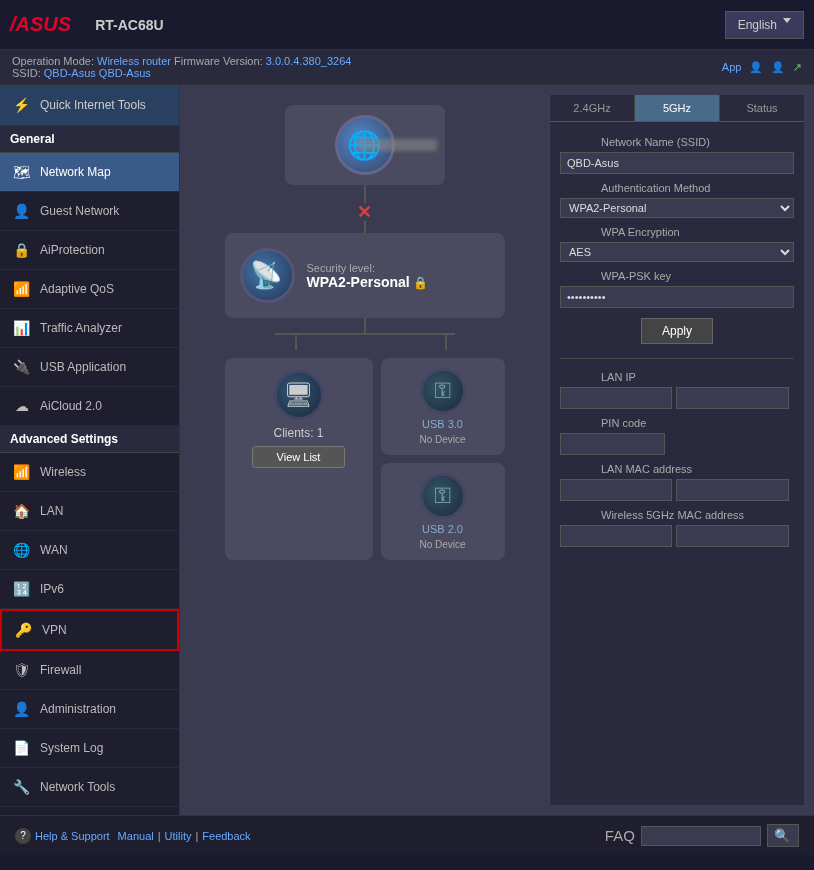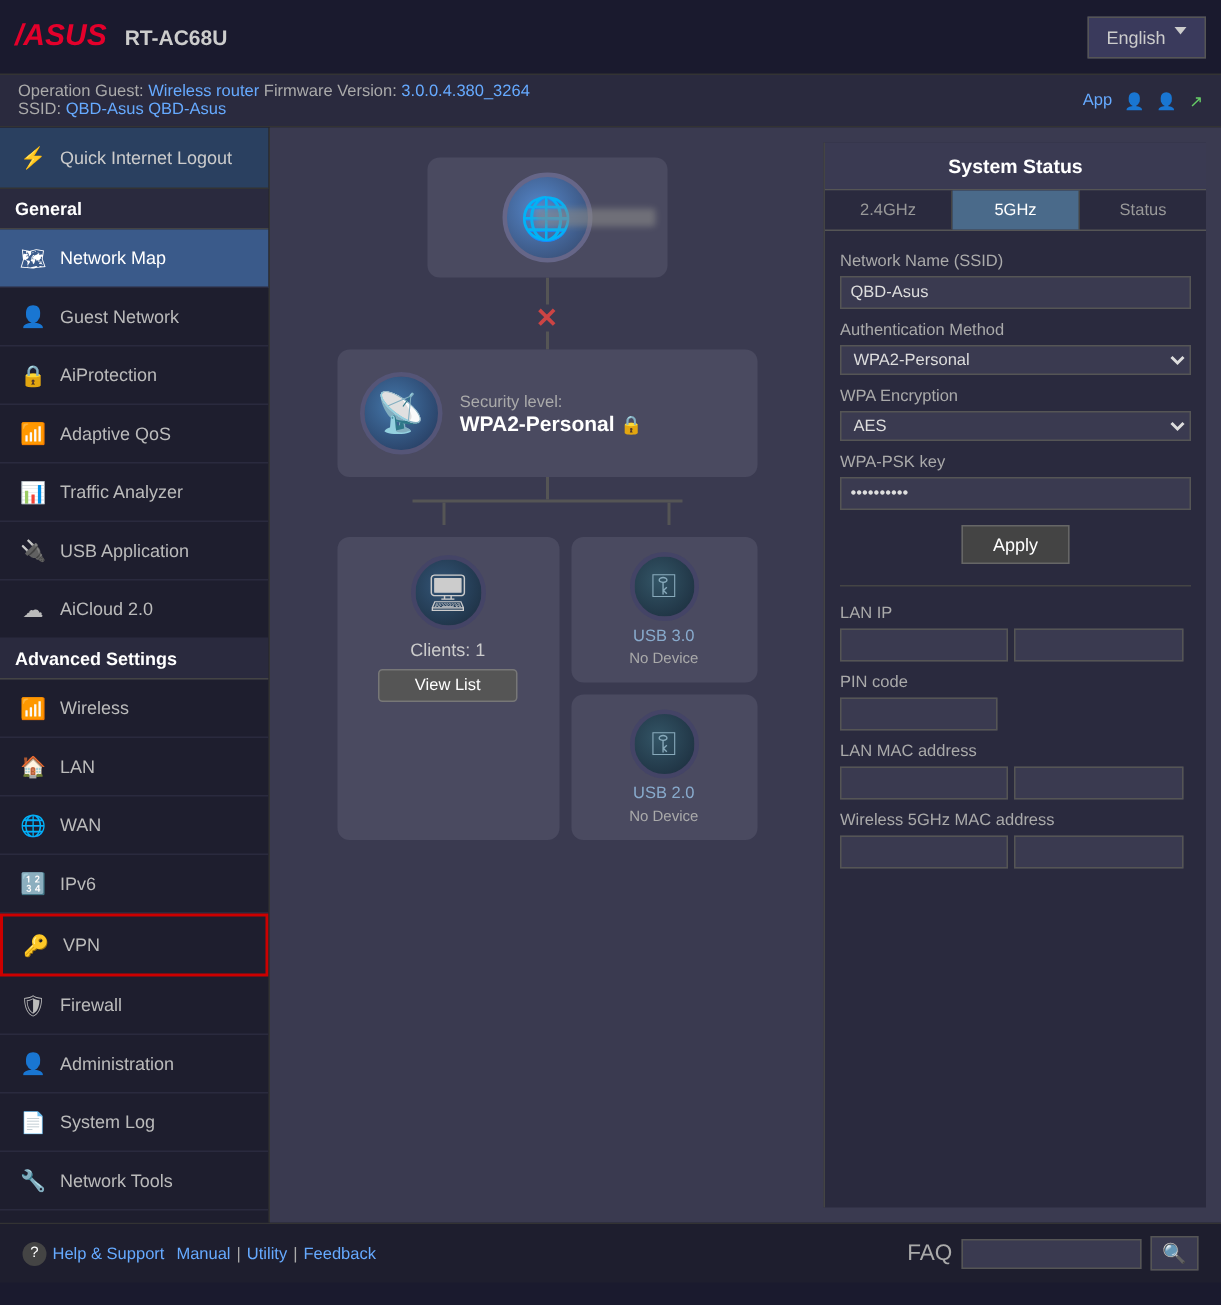--- a/index.html
+++ b/index.html
@@ -18,21 +18,21 @@
       display: flex;
       align-items: center;
       background: #1a1a2e;
       height: 50px;
       padding: 0 10px;
       border-bottom: 1px solid #333;
     }
     .logo-area {
       display: flex;
       align-items: center;
-      gap: 12px;
+      gap: 24px;
       margin-right: 20px;
     }
     .asus-logo {
       color: #e4002b;
       font-weight: bold;
       font-size: 20px;
       font-style: italic;
     }
     .model-name {
       color: #ccc;
@@ -347,20 +347,21 @@
       padding: 10px;
       display: flex;
       flex-direction: column;
       gap: 4px;
       flex: 1;
     }
     .field-label {
       color: #aaa;
       font-size: 11px;
       margin-top: 4px;
+      margin-left: 41px;
     }
     .field-input {
       background: #3a3a50;
       border: 1px solid #555;
       color: #ddd;
       padding: 3px 6px;
       font-size: 11px;
       width: 100%;
       height: 22px;
     }
@@ -454,21 +455,21 @@
   <div class="lang-select">
     <button class="lang-btn">
       <span>English</span>
       <span class="dropdown-arrow"></span>
     </button>
   </div>
 </div>
 
 <div class="info-bar">
   <div>
-    <span>Operation Guest:</span>
+    <span>Operation Mode:</span>
     <a>Wireless router</a>
     <span> Firmware Version: </span>
     <a>3.0.0.4.380_3264</a>
     <br>
     <span>SSID:</span>
     <a> QBD-Asus</a>
     <a> QBD-Asus</a>
   </div>
   <div class="info-bar-icons">
     <a>App</a>
@@ -477,21 +478,21 @@
     <span>↗</span>
   </div>
 </div>
 
 <div class="main-layout">
 
   <div class="sidebar">
 
     <div class="sidebar-item-quick">
       <span class="sidebar-icon">⚡</span>
-      <span>Quick Internet Logout</span>
+      <span>Quick Internet Tools</span>
     </div>
 
     <div class="sidebar-section-label">General</div>
 
     <div class="sidebar-item active">
       <span class="sidebar-icon">🗺</span>
       <span>Network Map</span>
     </div>
     <div class="sidebar-item">
       <span class="sidebar-icon">👤</span>
@@ -614,21 +615,20 @@
             <div class="usb-node">
               <div class="usb-icon">⚿</div>
               <div class="usb-label">USB 2.0</div>
               <div class="usb-status">No Device</div>
             </div>
           </div>
         </div>
       </div>
 
       <div class="system-status-panel">
-        <div class="panel-title">System Status</div>
         <div class="panel-tabs">
           <div class="panel-tab">2.4GHz</div>
           <div class="panel-tab active">5GHz</div>
           <div class="panel-tab">Status</div>
         </div>
         <div class="panel-fields">
           <div class="field-label">Network Name (SSID)</div>
           <input class="field-input" type="text" value="QBD-Asus" style="">
 
           <div class="field-label">Authentication Method</div>

